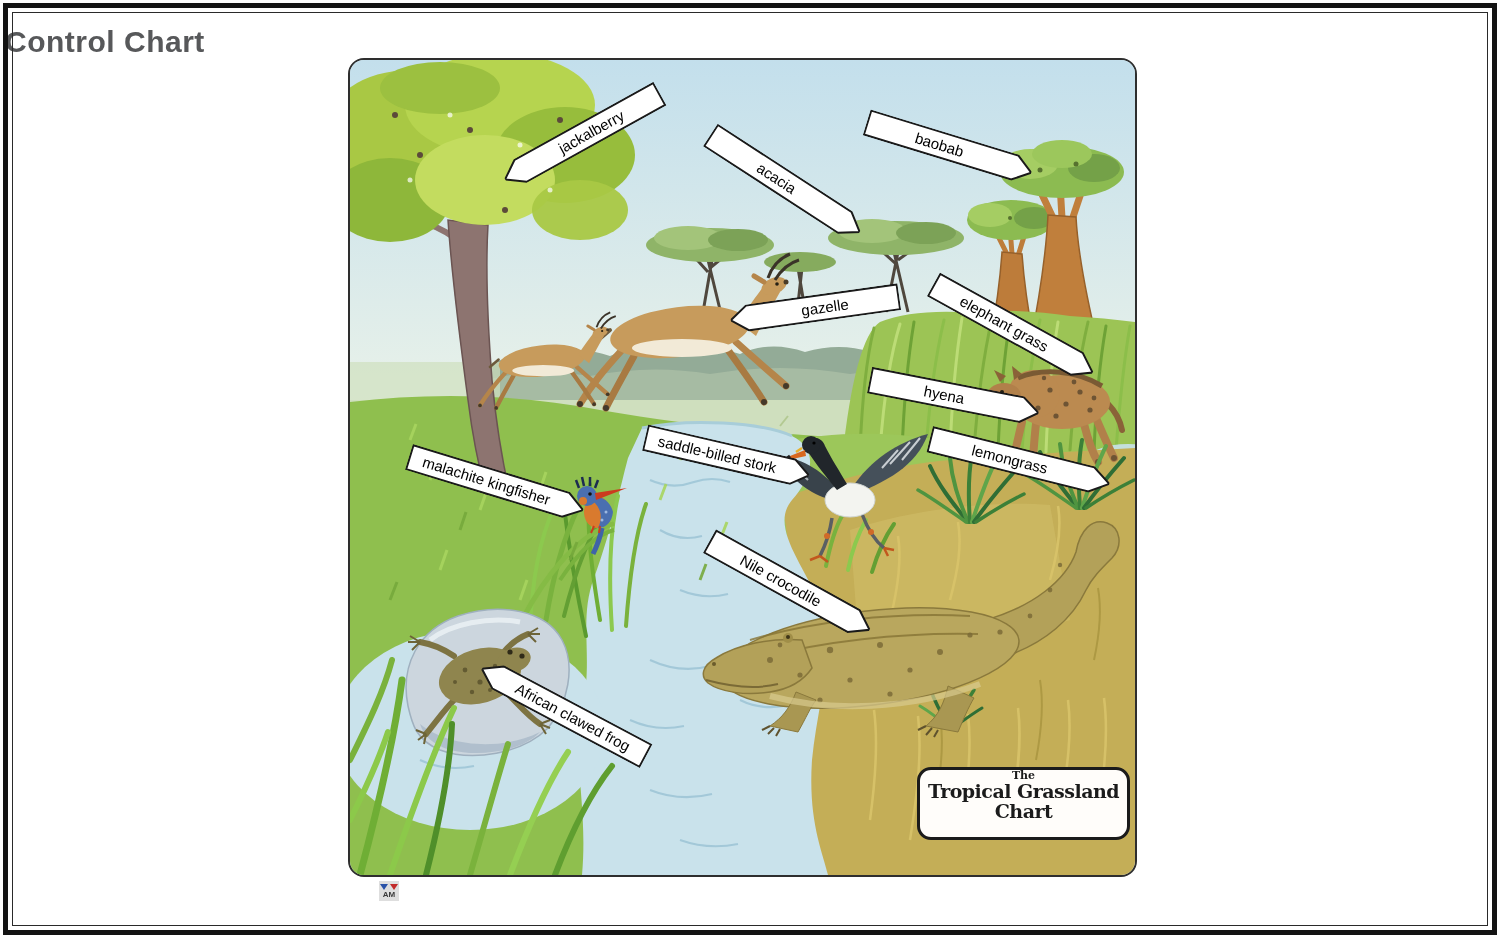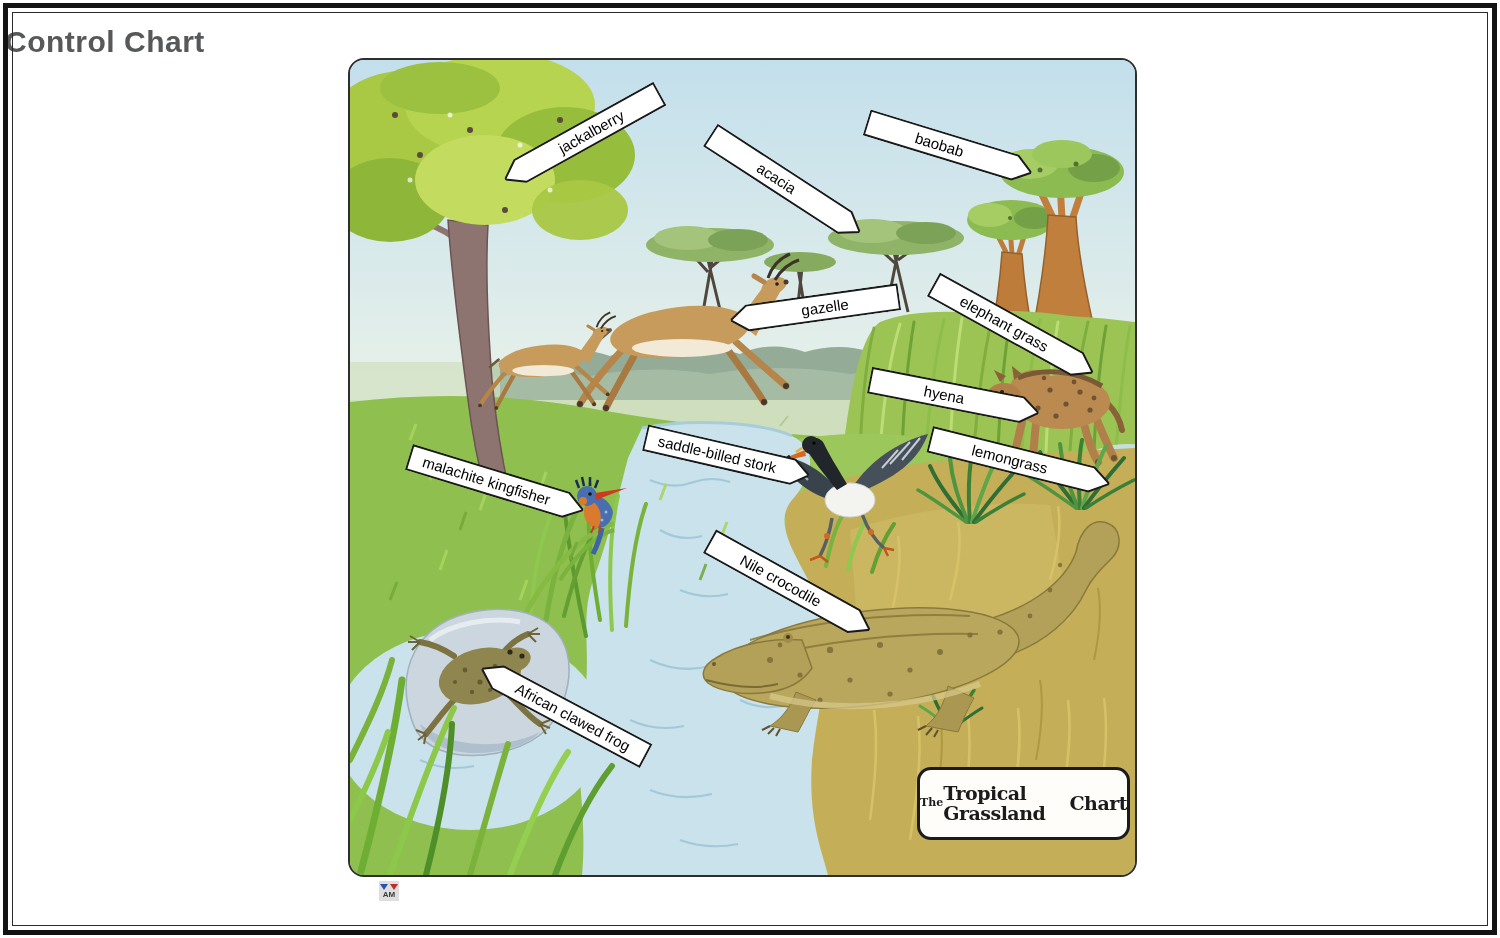--- a/index.html
+++ b/index.html
@@ -36,21 +36,21 @@
   .lbl-stork{left:293px;top:383px;width:168px;transform:rotate(13deg);}
   .lbl-lemongrass{left:577px;top:388px;width:185px;transform:rotate(14deg);}
   .lbl-kingfisher{left:55px;top:410px;width:182px;transform:rotate(17deg);}
   .lbl-crocodile{left:348px;top:512px;width:183px;transform:rotate(29deg);}
   .lbl-frog{left:121px;top:639px;width:186px;transform:rotate(28deg);}
 
   
   .caption-box{
     position:absolute;left:567px;top:707px;width:213px;height:73px;box-sizing:border-box;
     background:#fffdfa;border:3px solid #1b1b1b;border-radius:14px;z-index:10;
-    display:flex;flex-direction:row;align-items:center;justify-content:flex-start;
+    display:flex;flex-direction:column;align-items:center;justify-content:flex-start;
   }
   .caption-pre{font-family:"DejaVu Serif",serif;font-weight:700;font-size:11px;color:#1b1b1b;line-height:1.1;}
   .caption-main{font-family:"DejaVu Serif",serif;font-weight:700;font-size:19px;color:#1b1b1b;line-height:1.05;letter-spacing:-.5px;}
 
   
   .logo{
     position:absolute;left:379px;top:881px;width:20px;height:20px;background:#dedede;
     display:flex;flex-direction:column;align-items:center;justify-content:center;gap:1px;
   }
   .logo-flags{display:flex;gap:2px;height:6px;align-items:flex-start;}

